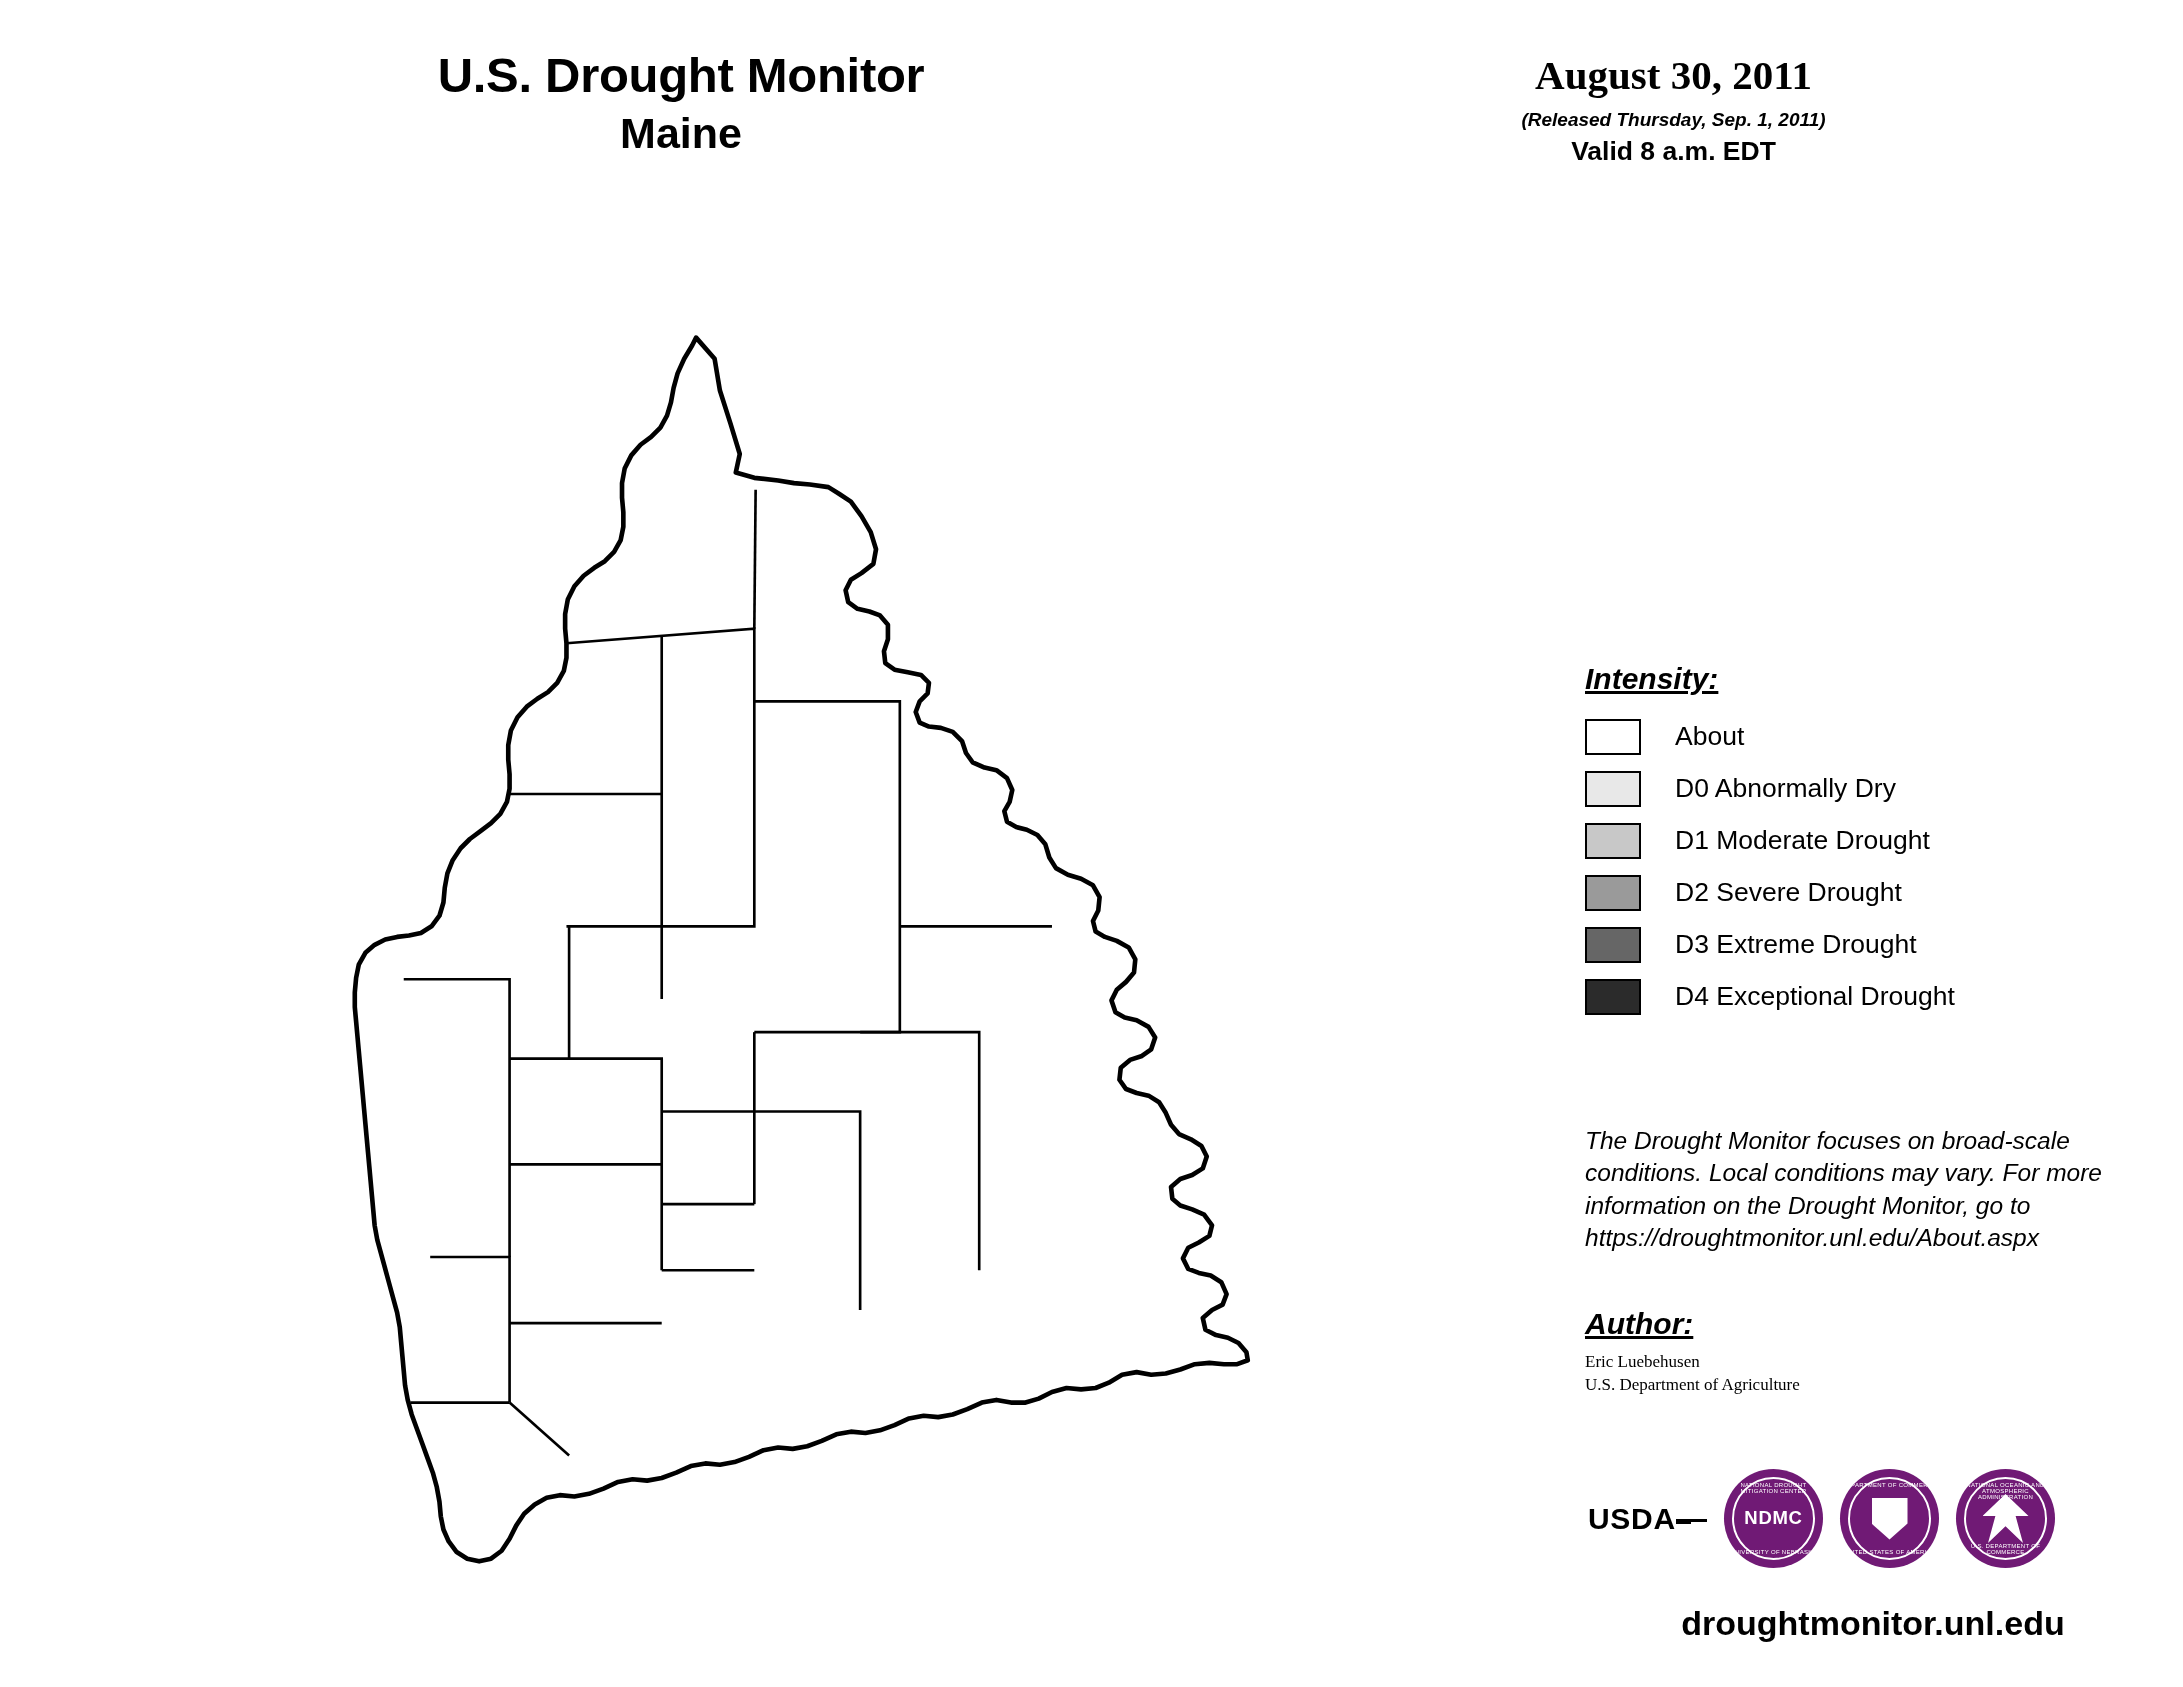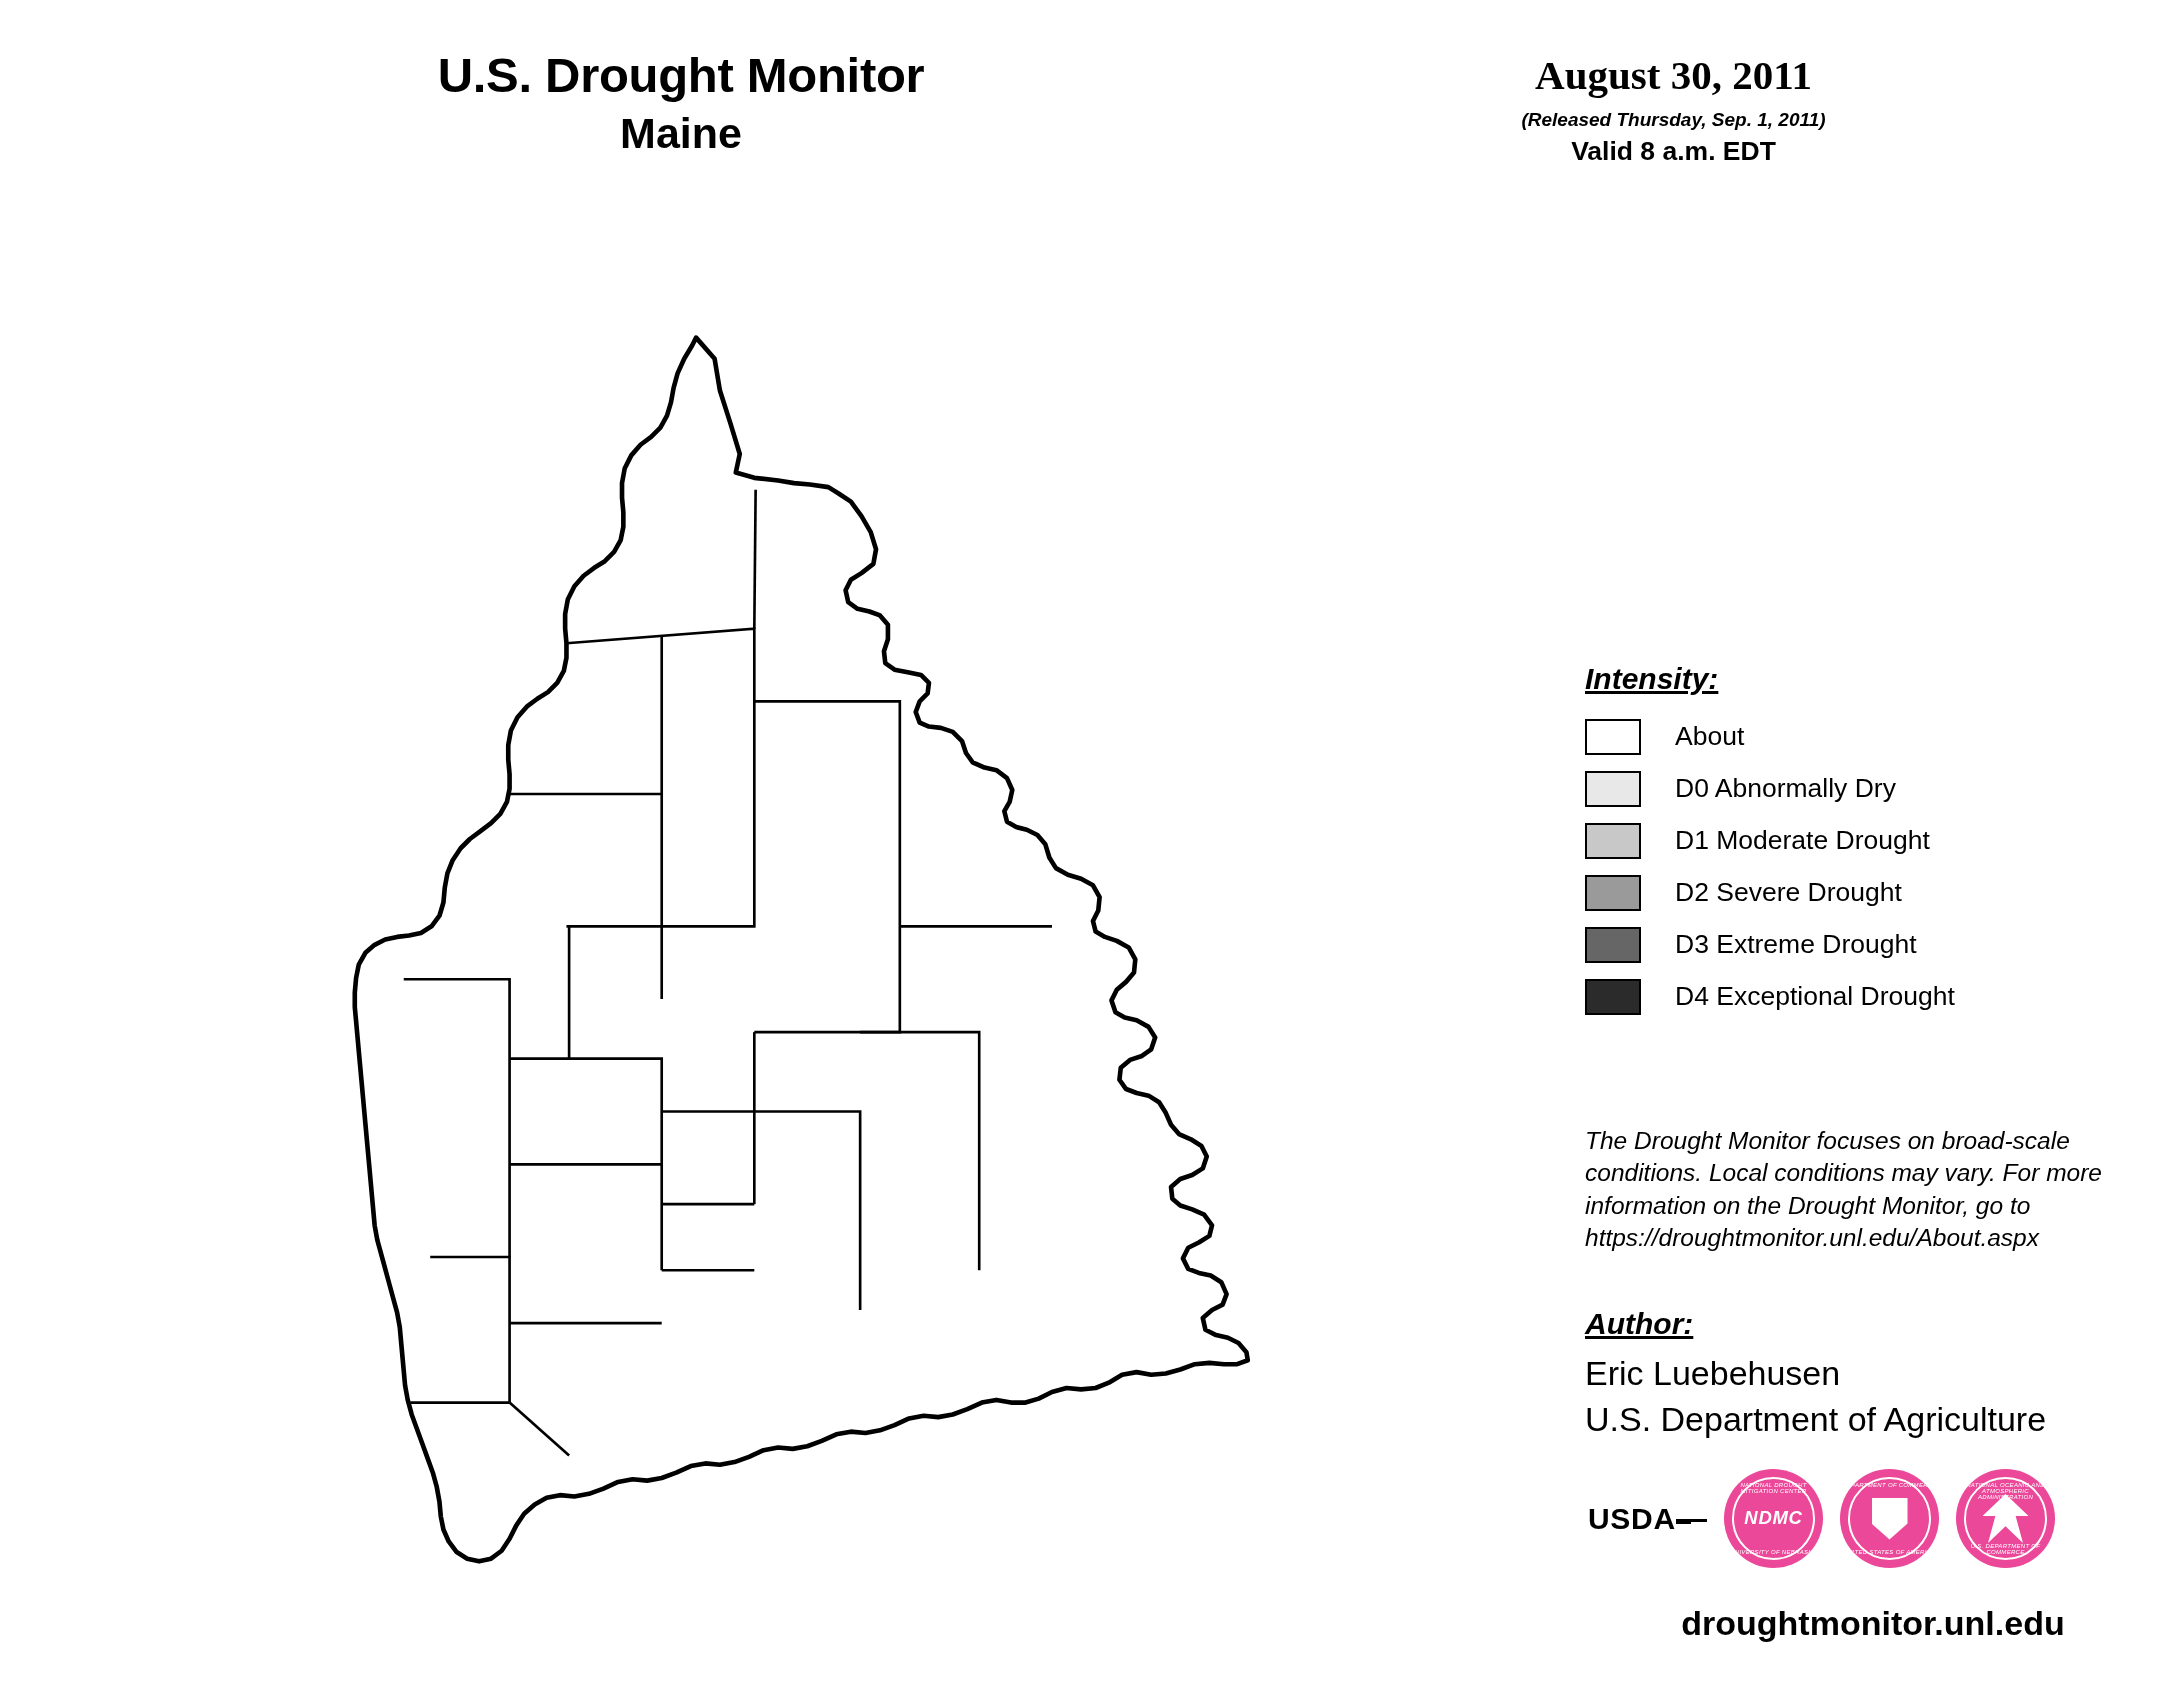--- a/index.html
+++ b/index.html
@@ -125,22 +125,23 @@
     width: 595px;
   }
   #author-title {
     font-size: 30px;
     font-style: italic;
     font-weight: bold;
     text-decoration: underline;
     margin-bottom: 10px;
   }
   .author-line {
-    font-size: 34px;
+    font-size: 17px;
     line-height: 1.35;
+    font-family: Liberation Serif, serif;
   }
 
   
   #logo-row {
     position: absolute;
     left: 1588px;
     top: 1459px;
     width: 595px;
     height: 119px;
     display: flex;
@@ -170,28 +171,27 @@
     height: 4.6px;
     background: #000;
     margin-top: 6px;
   }
   .usda-bar.thin { height: 3.3px; margin-top: 4.6px; }
 
   .round-logo {
     width: 99px;
     height: 99px;
     border-radius: 50%;
-    background: #ec4899;
+    background: #701a75;
     color: #fff;
     display: flex;
     align-items: center;
     justify-content: center;
     position: relative;
     overflow: hidden;
-    font-style: italic;
   }
   .round-logo .inner-ring {
     position: absolute;
     left: 8px; top: 8px; right: 8px; bottom: 8px;
     border: 2px solid #fff;
     border-radius: 50%;
   }
   .round-logo .core {
     font-size: 18.5px;
     font-weight: bold;

